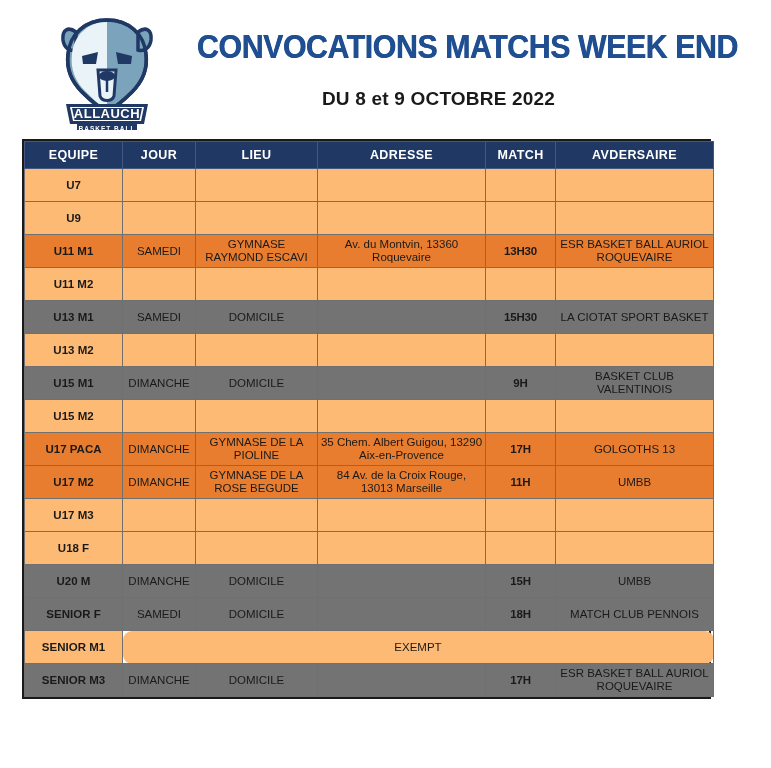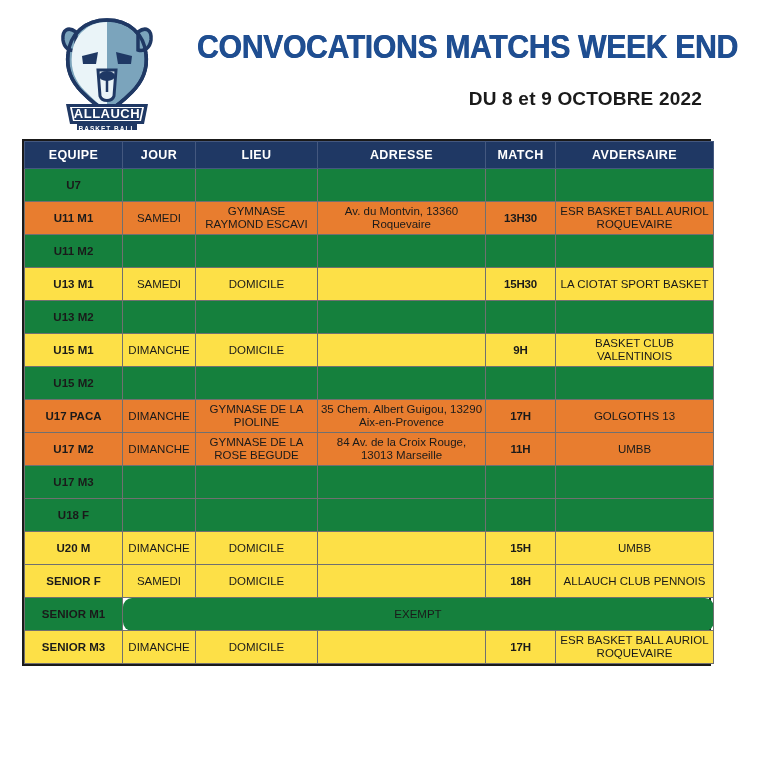--- a/index.html
+++ b/index.html
@@ -44,21 +44,20 @@
     line-height: 38px;
     letter-spacing: -0.5px;
     color: #1F4E91;
     transform: scaleX(0.92);
     transform-origin: center;
     white-space: nowrap;
     text-shadow: 0.5px 0 0 #1F4E91;
   }
   .sub-title {
     margin-top: 22px;
-    text-align: right;
     padding-right: 18px;
     font-family: "Liberation Sans", sans-serif;
     font-weight: bold;
     font-size: 19px;
     color: #1a1a1a;
     letter-spacing: 0.2px;
   }
 
   
   .table-wrap {
@@ -112,22 +111,22 @@
     font-size: 12.5px;
     color: #1F3864;
   }
   td.match {
     font-weight: bold;
     font-size: 16px;
     color: #111111;
     letter-spacing: -0.2px;
   }
   tr.orange td { background: #E87D2F; }
-  tr.blue   td { background: #fde047; }
-  tr.white  td { background: #15803d; }
+  tr.blue   td { background: #737373; }
+  tr.white  td { background: #fdba74; }
   td.exempt { text-align: center; border-radius: 9px; }
   .tall td { height: 34px; }
 </style>
 </head>
 <body>
 
 <div class="header">
 
   <div class="logo-wrap">
     <svg class="logo-svg" width="110" height="118" viewBox="0 0 110 118">
@@ -184,20 +183,28 @@
     </thead>
     <tbody id="body-rows">
         <tr class="white">
           <td class="team">U7</td>
           <td></td>
           <td></td>
           <td></td>
           <td class="match"></td>
           <td></td>
         </tr>
+        <tr class="white">
+          <td class="team">U9</td>
+          <td></td>
+          <td></td>
+          <td></td>
+          <td class="match"></td>
+          <td></td>
+        </tr>
         <tr class="orange tall">
           <td class="team">U11 M1</td>
           <td>SAMEDI</td>
           <td>GYMNASE RAYMOND ESCAVI</td>
           <td>Av. du Montvin, 13360 Roquevaire</td>
           <td class="match">13H30</td>
           <td>ESR BASKET BALL AURIOL ROQUEVAIRE</td>
         </tr>
         <tr class="white">
           <td class="team">U11 M2</td>
@@ -278,21 +285,21 @@
           <td></td>
           <td class="match">15H</td>
           <td>UMBB</td>
         </tr>
         <tr class="blue">
           <td class="team">SENIOR F</td>
           <td>SAMEDI</td>
           <td>DOMICILE</td>
           <td></td>
           <td class="match">18H</td>
-          <td>ALLAUCH CLUB PENNOIS</td>
+          <td>MATCH CLUB PENNOIS</td>
         </tr>
         <tr class="white tall">
           <td class="team">SENIOR M1</td>
           <td class="exempt" colspan="5">EXEMPT</td>
         </tr>
         <tr class="blue tall">
           <td class="team">SENIOR M3</td>
           <td>DIMANCHE</td>
           <td>DOMICILE</td>
           <td></td>

